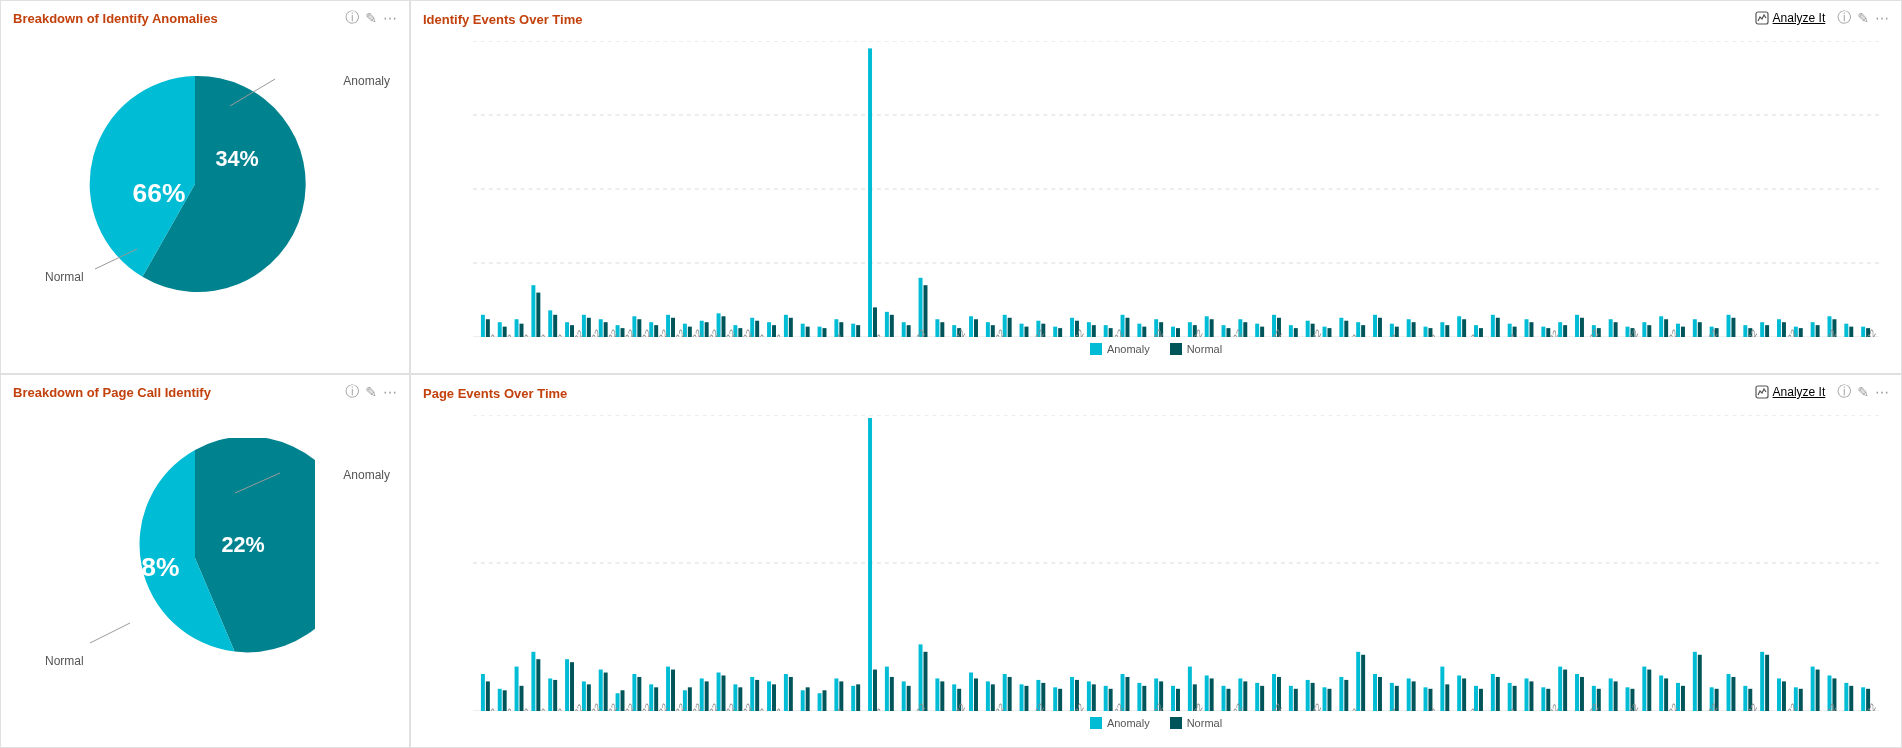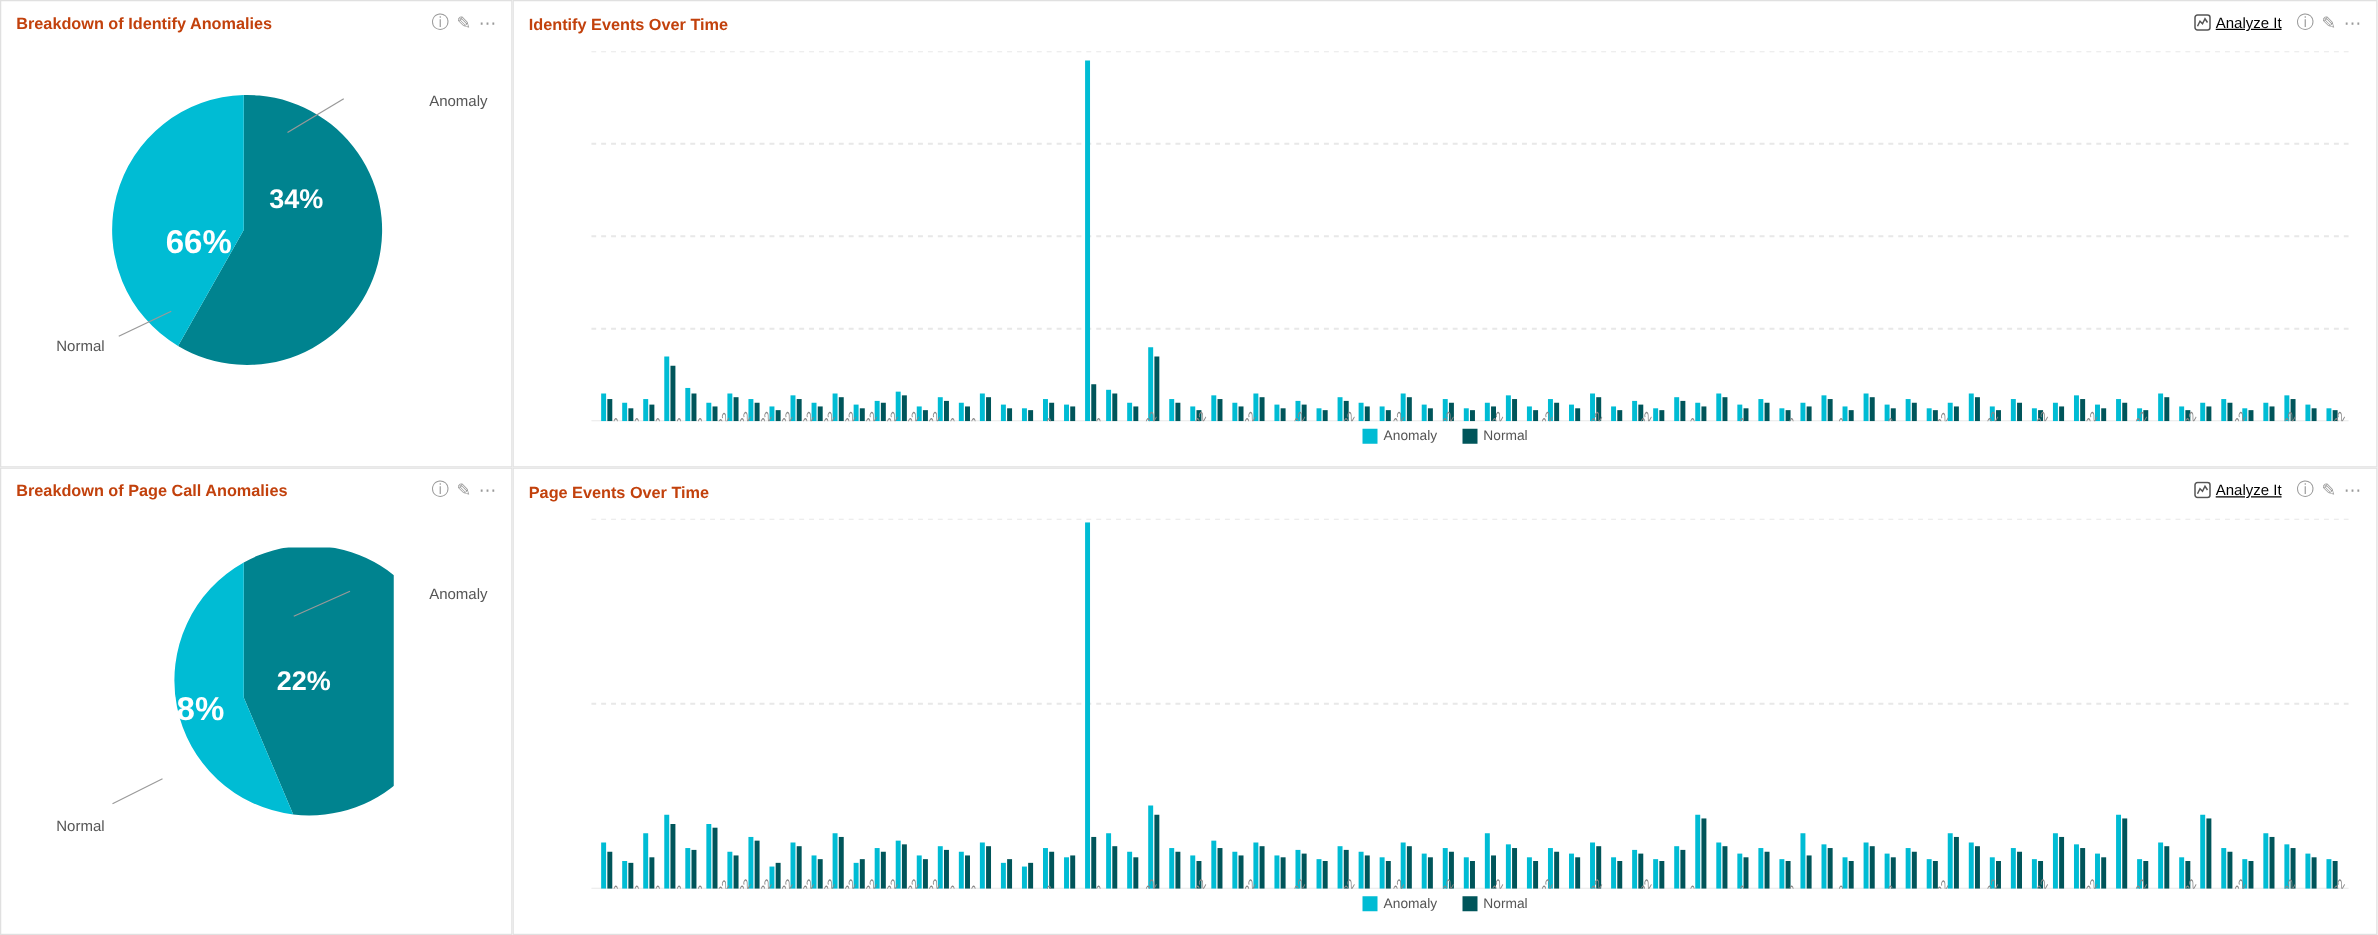--- a/index.html
+++ b/index.html
@@ -410,21 +410,21 @@
         <div class="legend-item">
           <div class="legend-dot" style="background:#00555a;"></div>
           <span>Normal</span>
         </div>
       </div>
     </div>
   </div>
 
   <div class="panel">
     <div class="panel-header">
-      <span class="panel-title">Breakdown of Page Call Anomalies</span>
+      <span class="panel-title">Breakdown of Page Call Identify</span>
       <div class="panel-icons">
         <span class="panel-icon">ⓘ</span>
         <span class="panel-icon">✎</span>
         <span class="panel-icon">⋯</span>
       </div>
     </div>
     <div class="pie-container">
       <div class="pie-wrapper">
         <svg viewBox="0 0 200 200" width="240" height="240">
 

